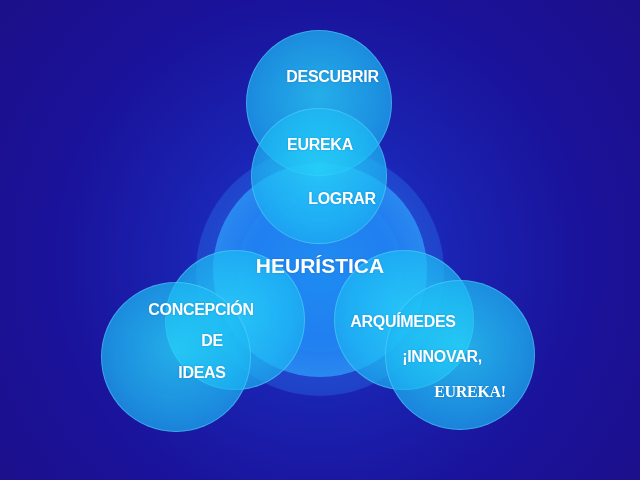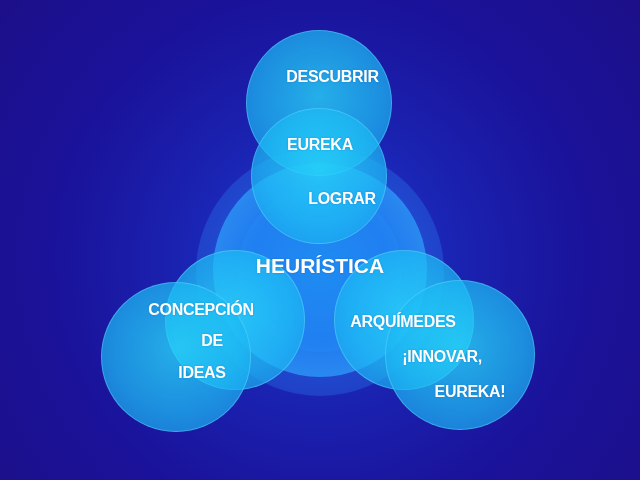--- a/index.html
+++ b/index.html
@@ -53,13 +53,13 @@
 <div class="label node" style="left:317px; top:77px;padding-left:31px;">DESCUBRIR</div>
 <div class="label node" style="left:320px; top:145px;">EUREKA</div>
 <div class="label node" style="left:319px; top:199px;margin-left:23px;">LOGRAR</div>
 
 <div class="label node" style="left:201px; top:310px;">CONCEPCIÓN</div>
 <div class="label node" style="left:192px; top:341px;margin-left:20px;">DE</div>
 <div class="label node" style="left:182px; top:373px;margin-left:20px;">IDEAS</div>
 
 <div class="label node" style="left:403px; top:322px;">ARQUÍMEDES</div>
 <div class="label node" style="left:442px; top:357px;">¡INNOVAR,</div>
-<div class="label node" style="left:470px; top:392px;">EUREKA!</div>
+<div class="label node" style="left:470px; top:392px;font-family:Liberation Serif, serif;">EUREKA!</div>
 
 </body></html>

